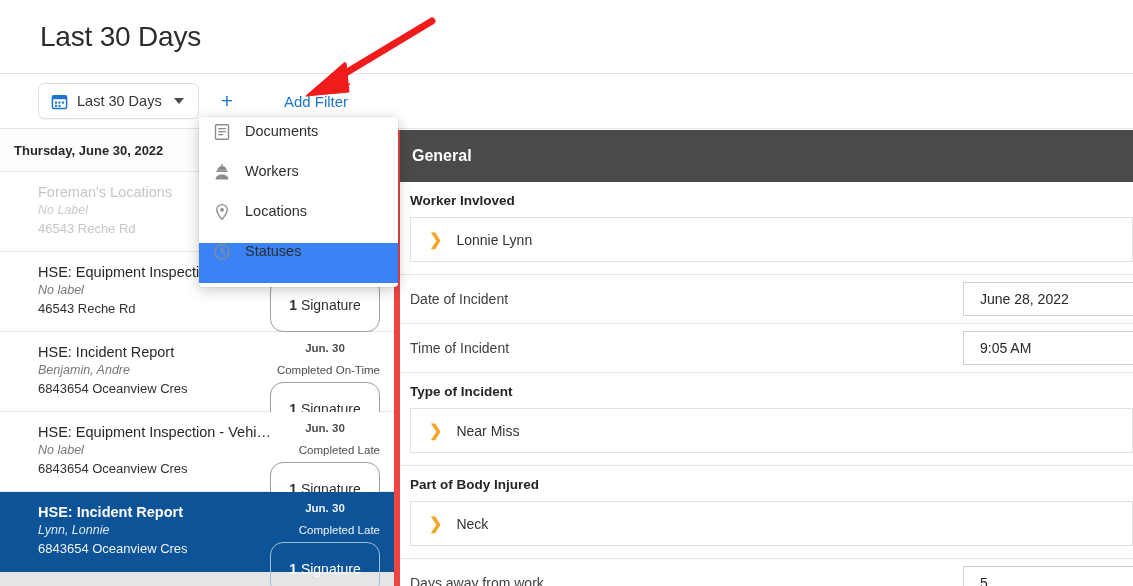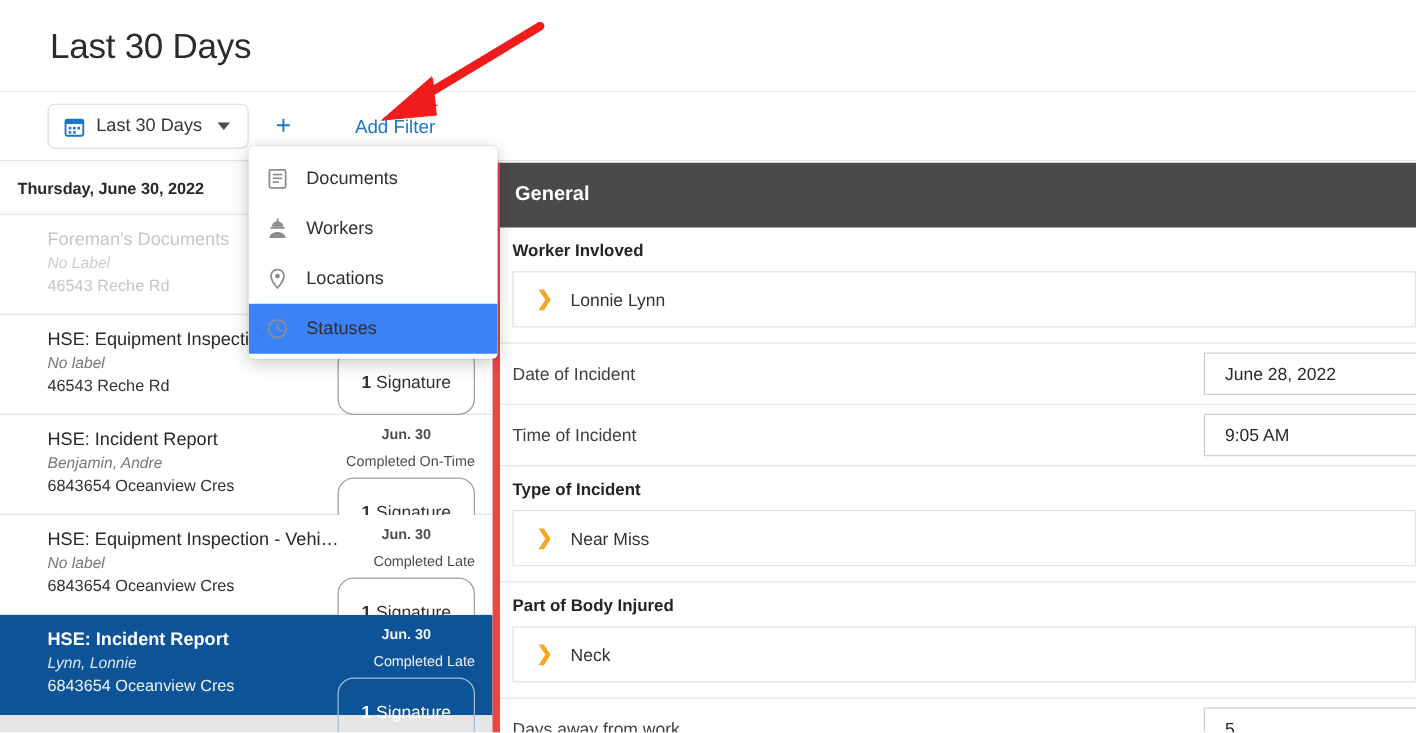--- a/index.html
+++ b/index.html
@@ -193,21 +193,21 @@
     width: 199px;
     background: #fff;
     border-radius: 4px;
     box-shadow: 0 3px 14px rgba(0,0,0,.22), 0 0 0 1px rgba(0,0,0,.04);
     padding: 6px 0 4px 0;
     z-index: 40;
     overflow: hidden;
   }
   .menu-item {
     height: 40px;
-    display: flex; align-items: center; gap: 14px;
+    display: flex; align-items: flex-start; gap: 14px;
     padding-left: 14px;
     cursor: pointer;
     background: #fff;
   }
   .menu-item.active { background: #3b82f6; }
   .menu-item-label { font-size: 14.5px; color: #2c2f31; }
   .menu-ico { width: 18px; height: 18px; display: block; flex: none; }
 
   
   .annot { position: absolute; left: 0; top: 0; width: 1133px; height: 586px; pointer-events: none; z-index: 60; }
@@ -244,21 +244,21 @@
       <span class="add-filter-label">Add Filter</span>
     </div>
   </div>
 
   <div class="body-split">
 
     <div class="list-pane">
       <div class="date-header">Thursday, June 30, 2022</div>
 
       <div class="doc-row faded">
-        <div class="doc-title">Foreman's Documents</div>
+        <div class="doc-title">Foreman's Locations</div>
         <div class="doc-sub">No Label</div>
         <div class="doc-addr">46543 Reche Rd</div>
       </div>
 
       <div class="doc-row">
         <div class="doc-title">HSE: Equipment Inspection</div>
         <div class="doc-sub">No label</div>
         <div class="doc-addr">46543 Reche Rd</div>
         <div class="doc-meta">
           <div class="doc-date"></div>

